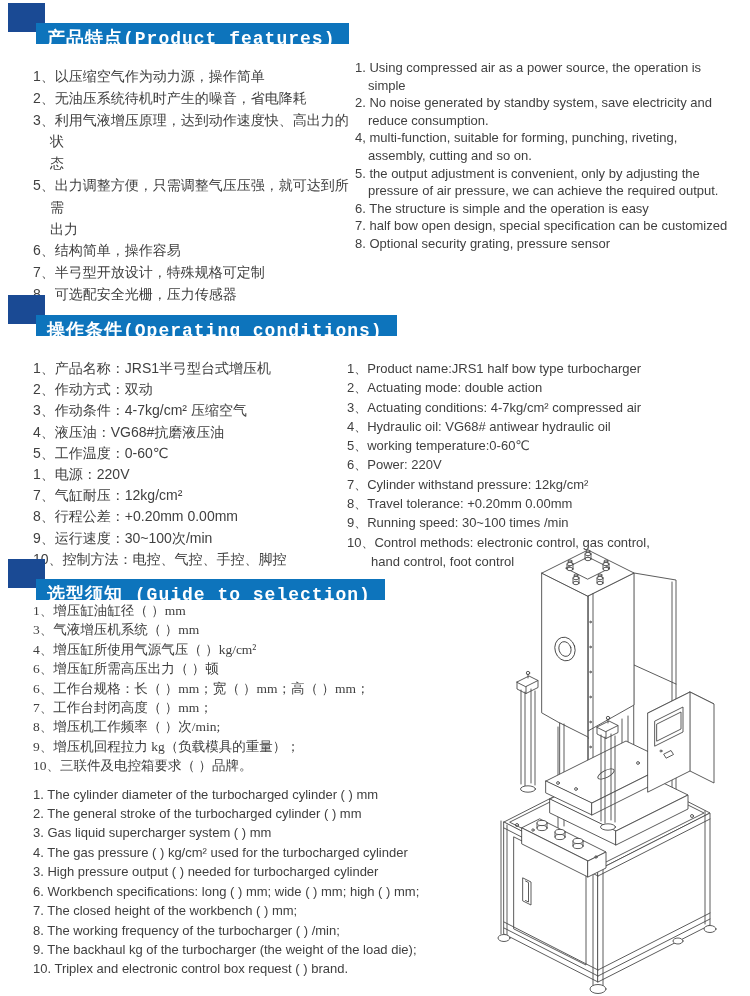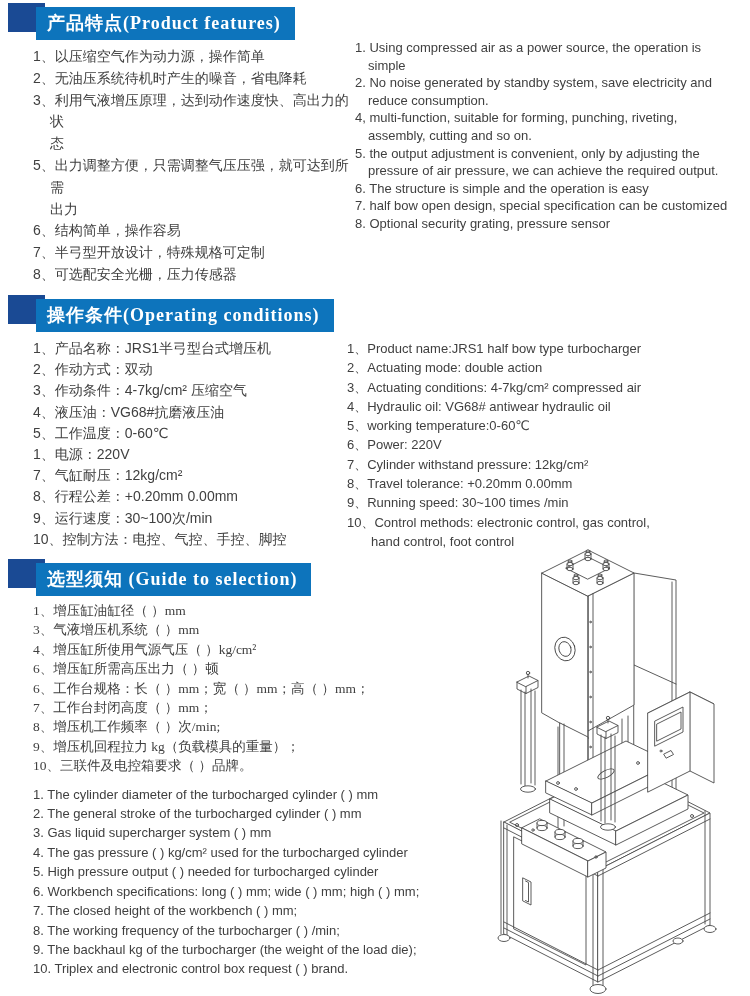--- a/index.html
+++ b/index.html
@@ -10,24 +10,24 @@
   }
   html,body{margin:0;padding:0;background:#fff;}
   body{width:750px;height:996px;font-family:"Liberation Sans","DejaVu Sans",sans-serif;color:var(--text);}
   .page{position:relative;width:750px;height:996px;overflow:hidden;background:#fff;}
   .sec{position:absolute;left:0;right:0;}
   .sec1{top:3px;}
   .sec2{top:295px;}
   .sec3{top:559px;}
   .sec-header{position:relative;height:38px;}
   .hdr-block{position:absolute;left:8px;top:0;width:37px;height:29px;background:var(--block-blue);}
-  .hdr-banner{position:absolute;left:36px;top:4px;height:33px;line-height:33px;padding:0 14px 0 11px;
-    background:var(--banner-blue);color:#fff;font-family:Liberation Serif, serif;
+  .hdr-banner{position:absolute;left:36px;top:20px;height:21px;line-height:33px;padding:0 14px 0 11px;
+    background:var(--banner-blue);color:#fff;font-family:Liberation Mono, monospace;
     font-weight:bold;font-size:18px;letter-spacing:1px;white-space:nowrap;display:inline-block;}
-  .cols{display:flex;align-items:flex-start;}
+  .cols{display:flex;align-items:flex-start;margin-top:20px;}
   .li{white-space:pre-line;}
   .cn .li{font-size:14px;line-height:21.8px;padding-left:17px;text-indent:-17px;}
   .s1cn{width:352px;padding-left:33px;box-sizing:border-box;margin-top:5px;}
   .s1en{flex:1;margin-top:-2px;padding-left:3px;}
   .s1en .li{font-size:13px;line-height:17.6px;padding-left:13px;text-indent:-13px;}
   .s2cn{width:345px;padding-left:33px;box-sizing:border-box;margin-top:5px;}
   .s2cn .li{line-height:21.2px;}
   .s2en{flex:1;margin-top:6px;padding-left:2px;}
   .s2en .li{font-size:13px;line-height:19.3px;padding-left:24px;text-indent:-24px;}
   .s3cn{padding-left:33px;margin-top:4px;width:470px;}
@@ -124,21 +124,21 @@
         <div class="li">7、工作台封闭高度（ ）mm；</div>
         <div class="li">8、增压机工作频率（ ）次/min;</div>
         <div class="li">9、增压机回程拉力 kg（负载模具的重量）；</div>
         <div class="li">10、三联件及电控箱要求（ ）品牌。</div>
       </div>
     <div class="list en s3en">
         <div class="li">1. The cylinder diameter of the turbocharged cylinder ( ) mm</div>
         <div class="li">2. The general stroke of the turbocharged cylinder ( ) mm</div>
         <div class="li">3. Gas liquid supercharger system ( ) mm</div>
         <div class="li">4. The gas pressure ( ) kg/cm² used for the turbocharged cylinder</div>
-        <div class="li">5. High pressure output ( ) needed for turbocharged cylinder</div>
+        <div class="li">3. High pressure output ( ) needed for turbocharged cylinder</div>
         <div class="li">6. Workbench specifications: long ( ) mm; wide ( ) mm; high ( ) mm;</div>
         <div class="li">7. The closed height of the workbench ( ) mm;</div>
         <div class="li">8. The working frequency of the turbocharger ( ) /min;</div>
         <div class="li">9. The backhaul kg of the turbocharger (the weight of the load die);</div>
         <div class="li">10. Triplex and electronic control box request ( ) brand.</div>
       </div>
   </section>
 
   <svg class="machine" viewBox="0 0 348 458" xmlns="http://www.w3.org/2000/svg">
     <defs>

